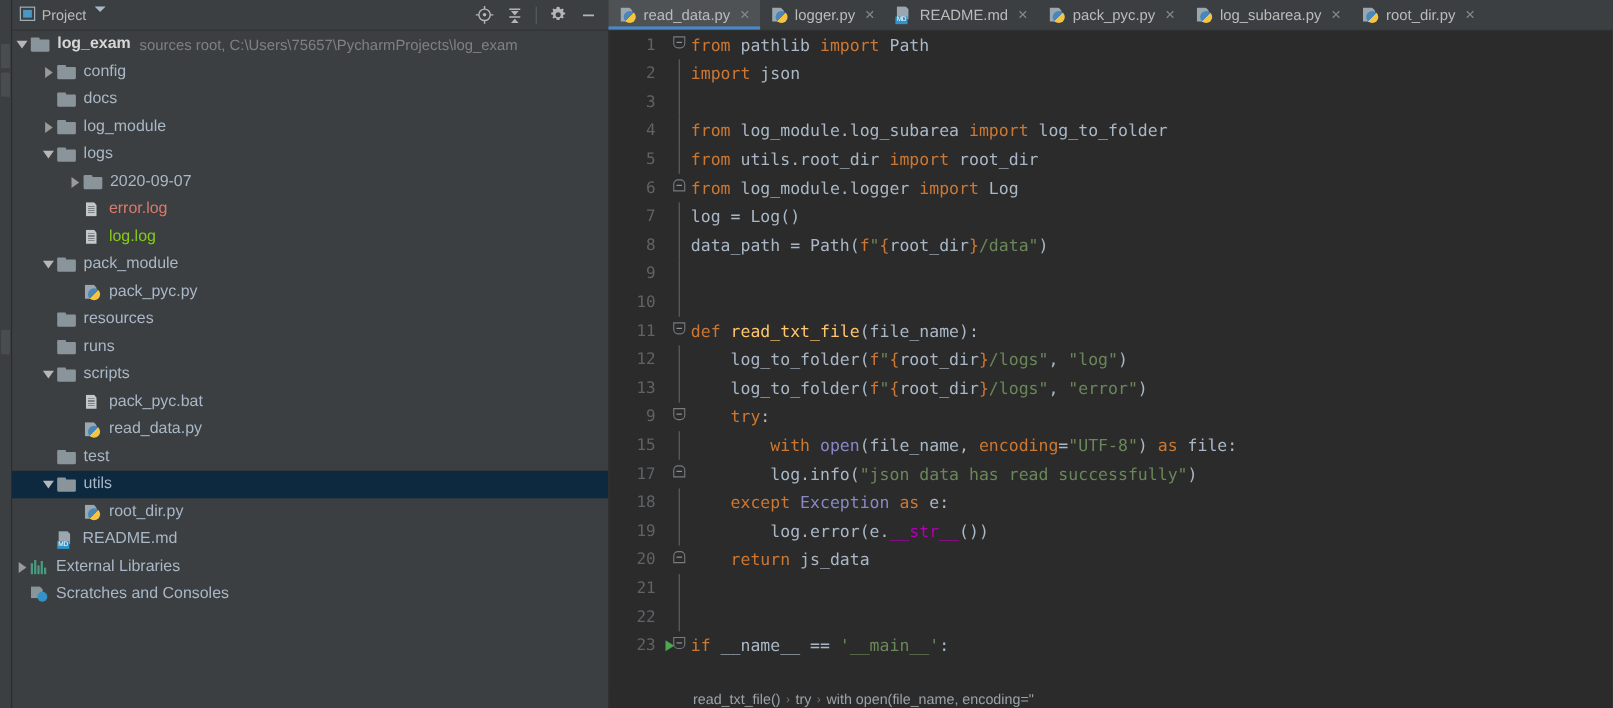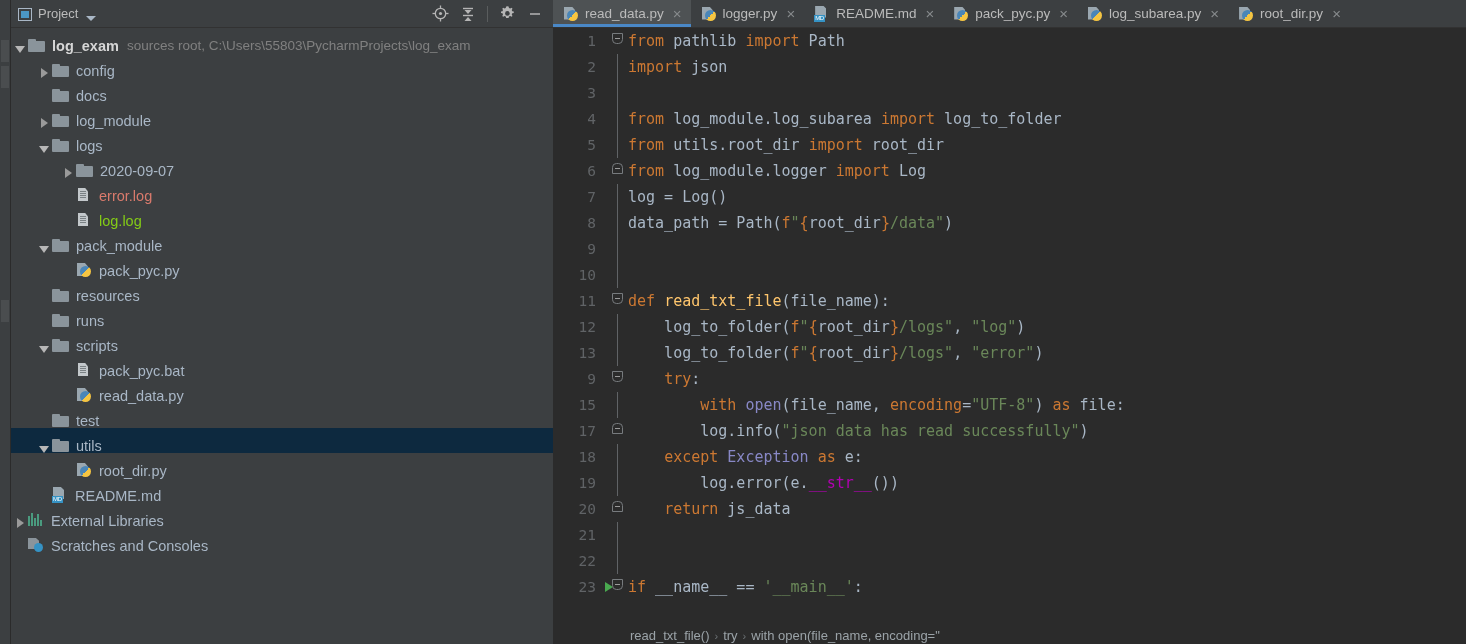--- a/index.html
+++ b/index.html
@@ -45,21 +45,21 @@
     width: 553px;
     flex: 0 0 553px;
     display: flex;
     align-items: center;
     background: #3c3f41;
     padding-left: 10px;
     box-sizing: border-box;
     border-bottom: 1px solid #323232;
   }
   .proj-title-wrap {
-    display: flex; align-items: flex-end; gap: 6px;
+    display: flex; align-items: flex-start; gap: 6px;
     padding-left: 8px;
   }
   .proj-icon {
     width: 14px; height: 13px;
     border: 1px solid #a9b7c6;
     box-sizing: border-box;
     position: relative;
     background: #3c3f41;
   }
   .proj-icon::after {
@@ -193,21 +193,21 @@
     width: 553px;
     flex: 0 0 553px;
     background: #3c3f41;
     overflow: hidden;
     position: relative;
     border-right: 1px solid #2b2b2b;
   }
   .tree-row {
     height: 25px;
     display: flex;
-    align-items: flex-end;
+    align-items: center;
     font-size: 14.5px;
     color: #a9b7c6;
     white-space: nowrap;
     box-sizing: border-box;
     padding-right: 6px;
   }
   .tree-row.selected { background: #0d293f; }
   .arrow {
     width: 16px; flex: 0 0 16px;
     display: flex; align-items: center; justify-content: center;
@@ -470,21 +470,21 @@
 
   <div class="body-row">
     <div class="tree-pane" id="tree">
         <div class="tree-row">
           <span style="width: 12px; flex: 0 0 12px;"></span>
           <span class="arrow">
             <span class="tri-d"></span>
           </span>
           <span class="folder-ico"></span>
           <span class="tree-label bold">log_exam</span>
-          <span class="tree-sub">sources root,  C:\Users\55803\PycharmProjects\log_exam</span>
+          <span class="tree-sub">sources root,  C:\Users\75657\PycharmProjects\log_exam</span>
         </div>
         <div class="tree-row">
           <span style="width: 36px; flex: 0 0 36px;"></span>
           <span class="arrow">
             <span class="tri-r"></span>
           </span>
           <span class="folder-ico"></span>
           <span class="tree-label">config</span>
         </div>
         <div class="tree-row">

